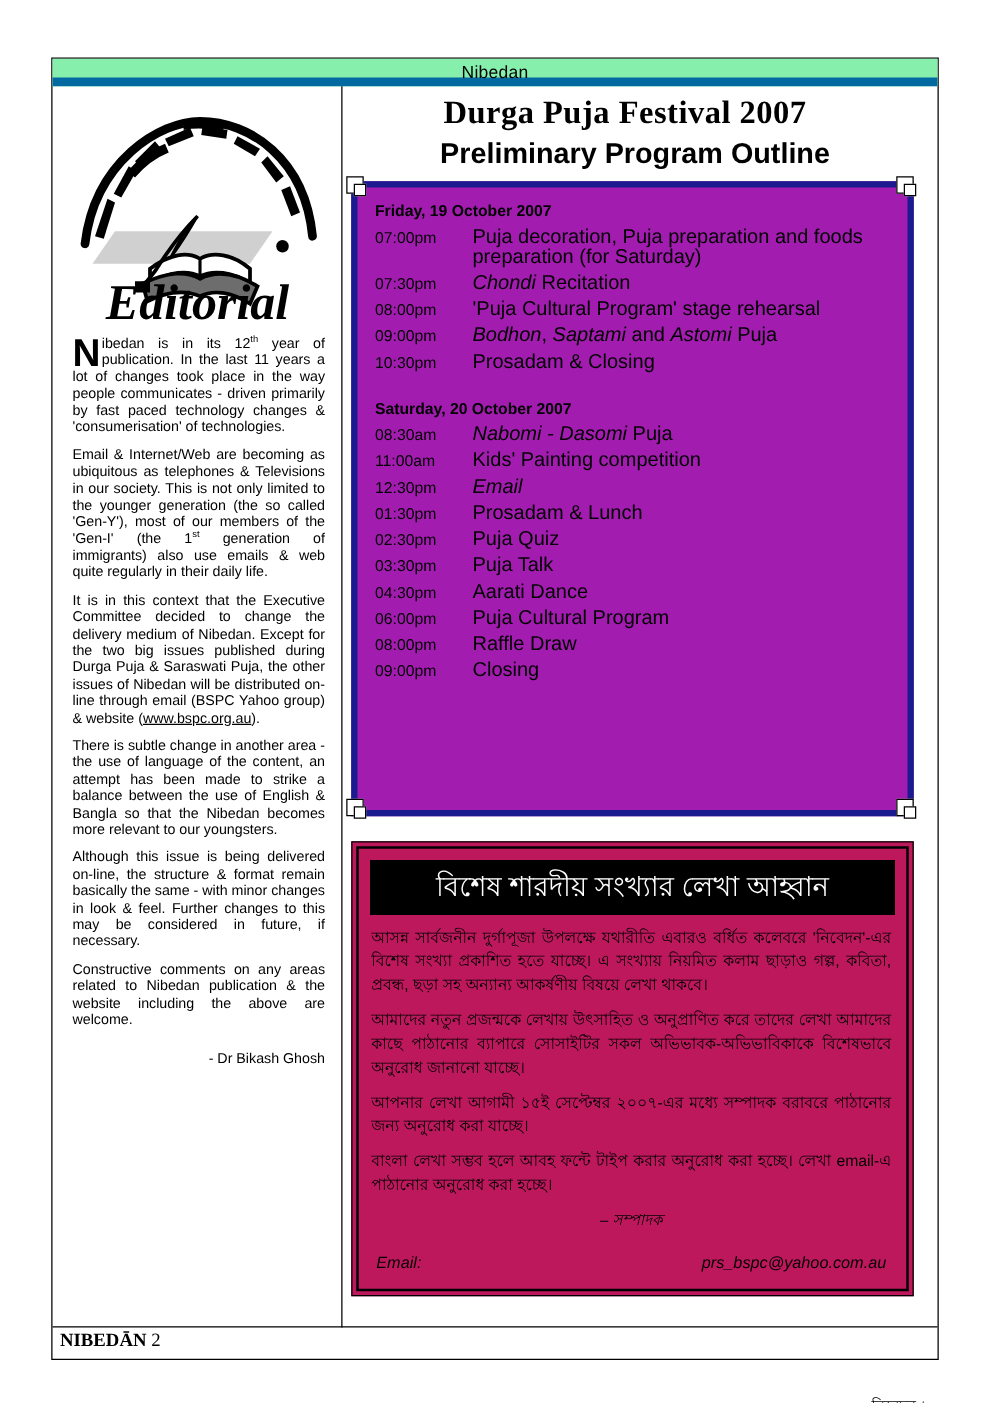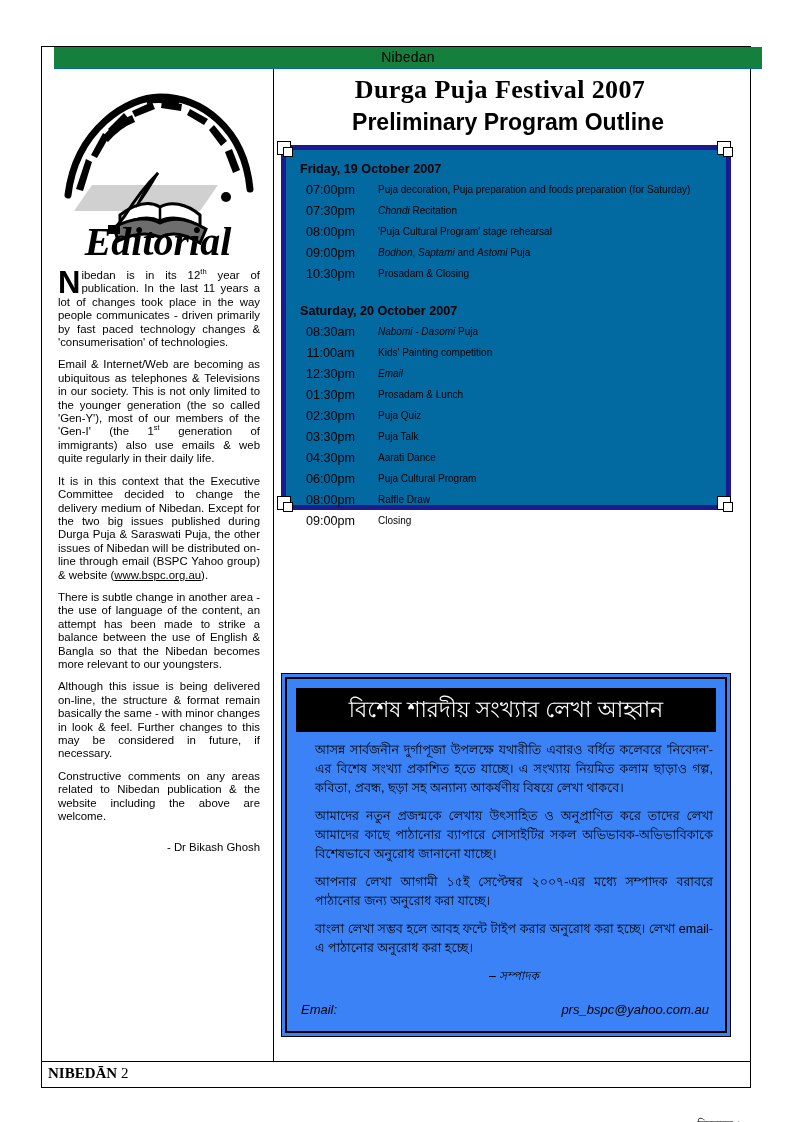--- a/index.html
+++ b/index.html
@@ -23,25 +23,25 @@
     width: 710px;
     height: 1042px;
     border: 1px solid #000000;
     box-sizing: border-box;
     background: #ffffff;
   }
 
   
   .masthead {
     position: absolute;
-    left: 12px; top: 0;
+    left: 0; top: 0;
     width: 100%;
     height: 22px;
-    background: #15803d;
-    border-bottom: 1px solid #0369a1;
+    background: #86efac;
+    border-bottom: 7px solid #0369a1;
     box-sizing: border-box;
   }
   .masthead-title {
     position: absolute;
     left: 0; right: 0;
     top: 2px;
     text-align: center;
     font-size: 14px;
     letter-spacing: .2px;
     font-family: "Liberation Sans", sans-serif;
@@ -136,24 +136,24 @@
     font-weight: bold;
     font-size: 23px;
   }
 
   
   .sched-box {
     position: absolute;
     left: 7px;
     top: 76px;
     width: 450px;
-    height: 365px;
+    height: 508px;
     border: 5px solid #1b1b8f;
     box-sizing: border-box;
-    background: #0369a1;
+    background: #a21caf;
   }
   .corner {
     position: absolute;
     width: 18px;
     height: 18px;
     pointer-events: none;
   }
   .corner .sq {
     position: absolute;
     border: 1px solid #000000;
@@ -181,39 +181,39 @@
   .day-block + .day-block { margin-top: 22px; }
   .evt {
     display: flex;
     font-size: 13px;
     line-height: 16px;
     margin-bottom: 5px;
   }
   .evt-time {
     width: 78px;
     min-width: 78px;
-    text-align: center;
+    text-align: left;
     padding-right: 17px;
     box-sizing: border-box;
     font-size: 12.6px;
   }
-  .evt-desc { flex: 1; font-size: 10px; }
+  .evt-desc { flex: 1; font-size: 16px; }
   .evt-desc i { font-style: italic; }
 
   
   .bn-box {
     position: absolute;
     left: 7px;
     top: 604px;
     width: 450px;
     height: 364px;
     border: 1px solid #000000;
     box-sizing: border-box;
     padding: 3px;
-    background: #3b82f6;
+    background: #be185d;
   }
   .bn-box-inner {
     width: 100%;
     height: 100%;
     border: 2px solid #000000;
     box-sizing: border-box;
     position: relative;
   }
   .bn-banner {
     position: absolute;
@@ -223,21 +223,21 @@
     height: 44px;
     background: #000000;
     color: #ffffff;
     text-align: center;
     font-size: 22px;
     line-height: 44px;
     font-family: "Liberation Sans", sans-serif;
   }
   .bn-body {
     position: absolute;
-    left: 28px;
+    left: 10px;
     right: 12px;
     top: 62px;
     font-size: 12.6px;
     line-height: 19px;
     text-align: justify;
     font-family: "Liberation Sans", sans-serif;
   }
   .bn-body p { margin: 0 0 9px 0; text-align: justify; }
   .bn-sig {
     text-align: center;

